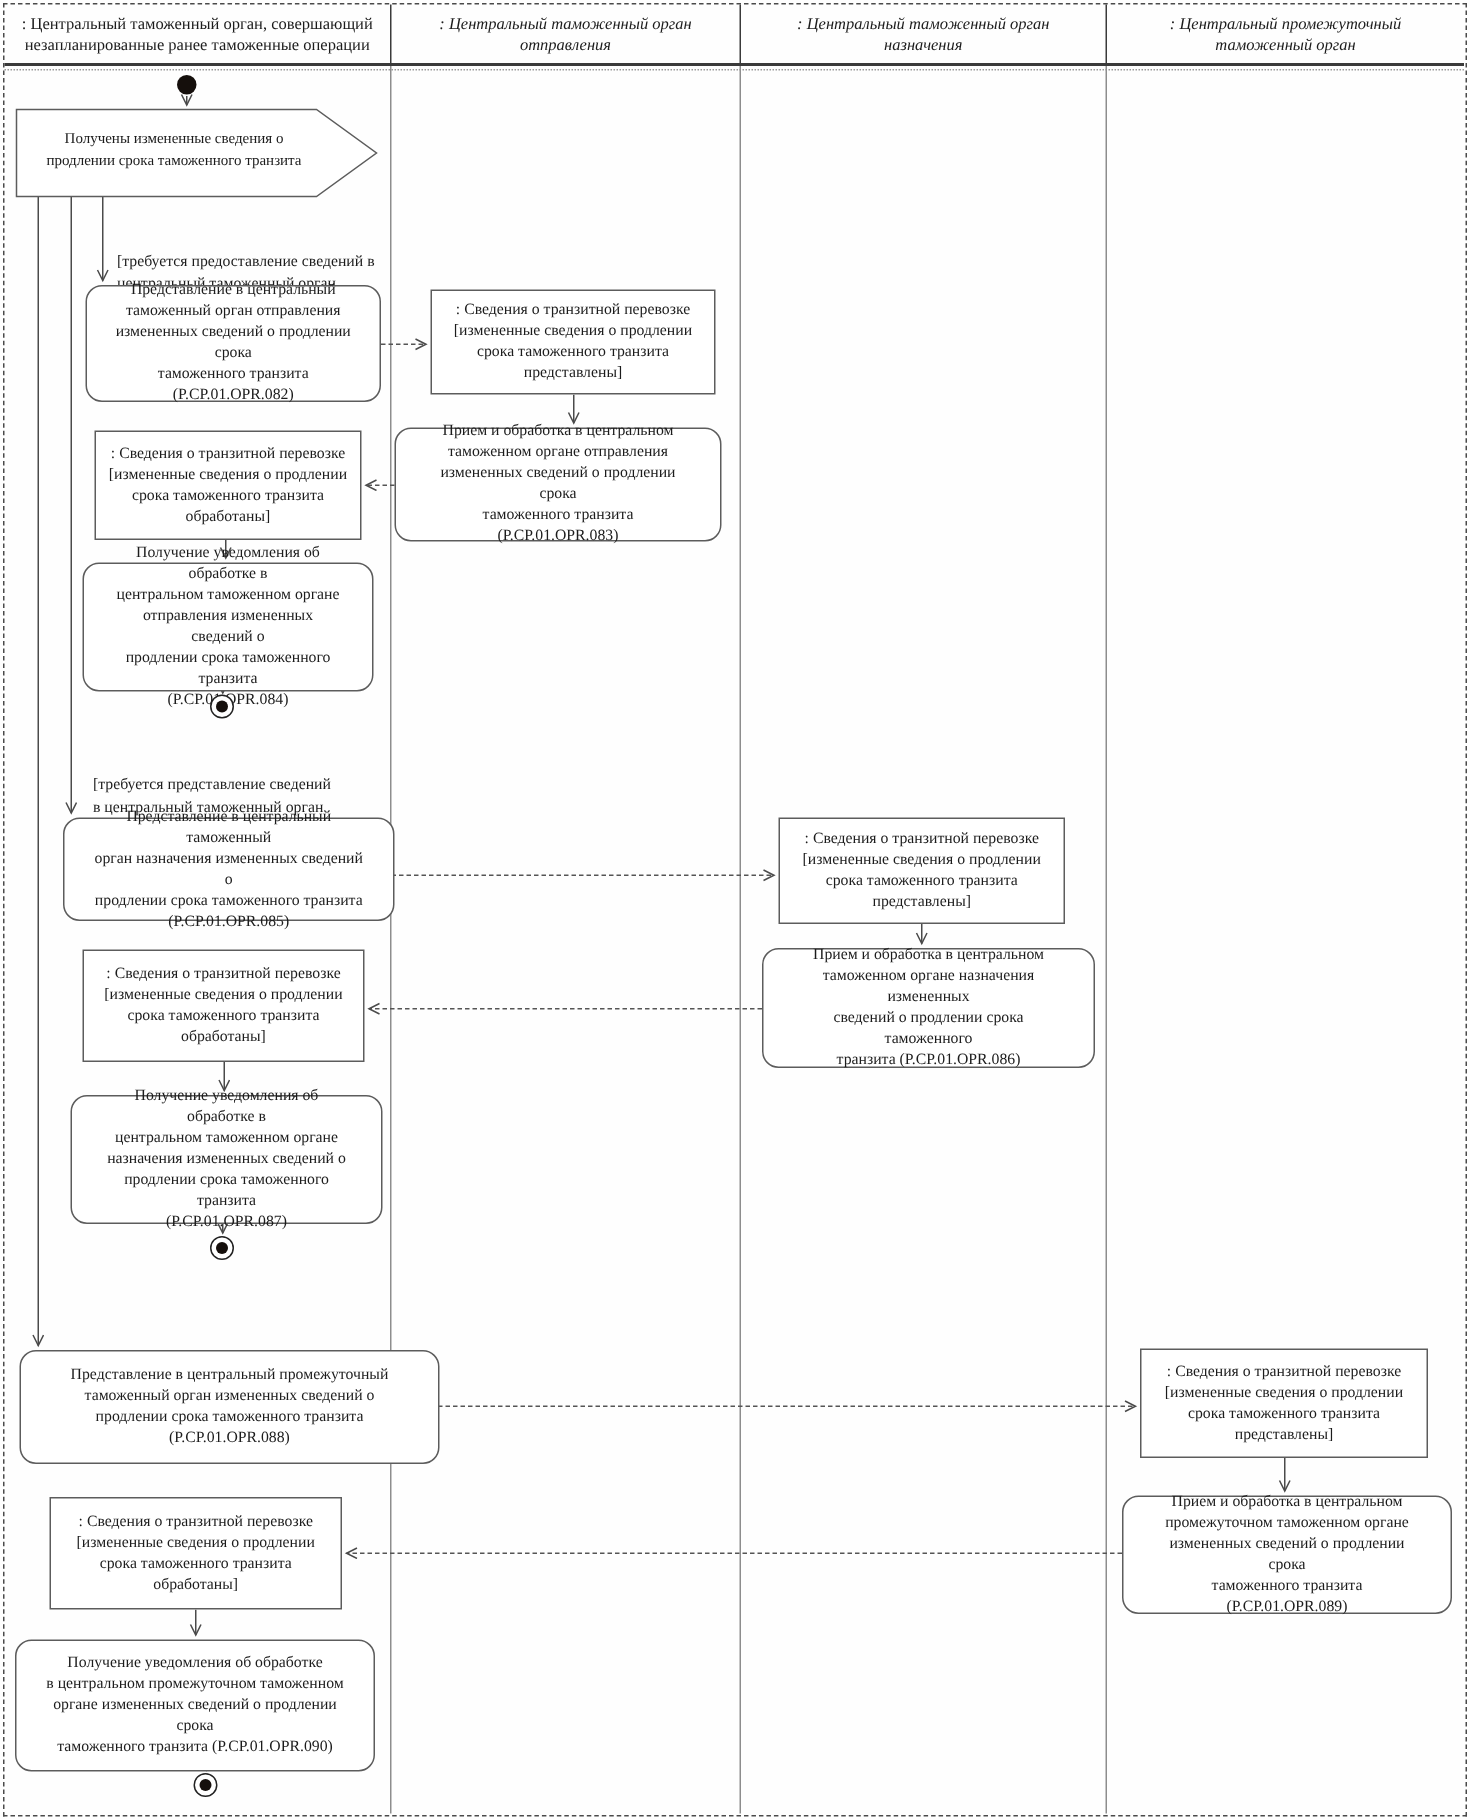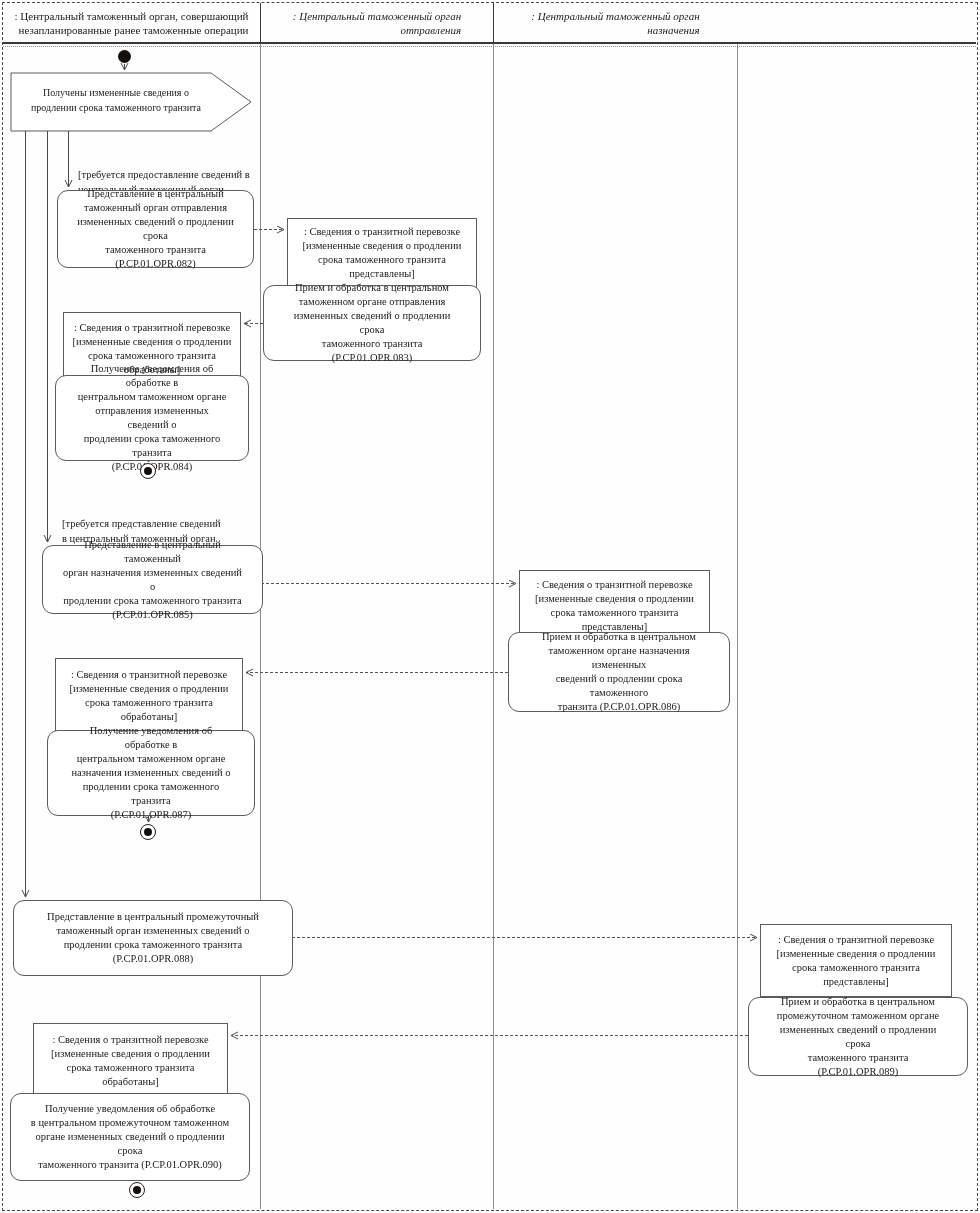--- a/index.html
+++ b/index.html
@@ -1,30 +1,30 @@
 <!DOCTYPE html>
 <html><head>
 <meta charset="utf-8">
 <style>
   html,body{margin:0;padding:0;background:#fff;}
   #canvas{position:relative;width:980px;height:1213px;background:#fefefe;
           font-family:"Liberation Serif","DejaVu Serif",serif;color:#1c1c1c;overflow:hidden;}
   .frame{position:absolute;left:2px;top:2px;width:974px;height:1207px;border:1px dashed #4a4a4a;}
   .hdr-row{position:absolute;left:3px;top:3px;width:973px;height:39px;display:flex;border-bottom:2px solid #3a3a3a;}
-  .hdr-cell{display:flex;align-items:center;justify-content:center;text-align:right;
+  .hdr-cell{display:flex;align-items:center;justify-content:center;text-align:center;
             font-size:11px;line-height:14px;white-space:pre-line;box-sizing:border-box;}
   .hdr-cell + .hdr-cell{border-left:1px solid #3a3a3a;font-style:italic;}
   .dotline{position:absolute;left:3px;top:46px;width:973px;height:0;border-top:1px dotted #9a9a9a;}
   .lane-div{position:absolute;top:44px;height:1165px;width:0;border-left:1px solid #8d8d8d;}
   .activity{position:absolute;border:1px solid #5c5c5c;border-radius:11px;background:#fff;
             display:flex;align-items:center;justify-content:center;text-align:center;
             font-size:10.5px;line-height:14px;white-space:pre-line;padding:2px 19px;box-sizing:border-box;z-index:2;}
   .objnode{position:absolute;border:1px solid #5c5c5c;background:#fff;
            display:flex;align-items:center;justify-content:center;text-align:center;
-           font-size:10.5px;line-height:14px;white-space:pre-line;padding:2px 4px;box-sizing:border-box;z-index:2;margin-top:25px;}
+           font-size:10.5px;line-height:14px;white-space:pre-line;padding:2px 4px;box-sizing:border-box;z-index:2;}
   .guard{position:absolute;font-size:10.5px;line-height:15px;white-space:pre-line;z-index:2;margin-top:27px;}
   .startnode{position:absolute;left:118px;top:50px;width:13px;height:13px;border-radius:50%;background:#150f0c;z-index:2;}
   .finalnode{position:absolute;width:14px;height:14px;border:1px solid #222;border-radius:50%;
              display:flex;align-items:center;justify-content:center;background:#fff;z-index:2;}
   .finalnode::after{content:"";width:8px;height:8px;border-radius:50%;background:#150f0c;}
   .pentagon{position:absolute;left:10px;top:72px;width:242px;height:60px;z-index:2;}
   .pentagon-label{position:absolute;left:14px;top:85px;width:204px;text-align:center;
                   font-size:10px;line-height:15px;white-space:pre-line;z-index:3;}
   #flows{position:absolute;left:0;top:0;width:980px;height:1213px;z-index:1;pointer-events:none;}
 </style>
@@ -35,20 +35,22 @@
 
   <div class="frame"></div>
 
   <div class="hdr-row">
     <div class="hdr-cell" style="width:257px">: Центральный таможенный орган, совершающий
 незапланированные ранее таможенные операции</div>
     <div class="hdr-cell" style="width:233px">: Центральный таможенный орган
 отправления</div>
     <div class="hdr-cell" style="width:244px">: Центральный таможенный орган
 назначения</div>
+    <div class="hdr-cell" style="width:239px">: Центральный промежуточный
+таможенный орган</div>
   </div>
   <div class="dotline"></div>
 
   <div class="lane-div" style="left:260px"></div>
   <div class="lane-div" style="left:493px"></div>
   <div class="lane-div" style="left:737px"></div>
 
   <svg id="flows" viewBox="0 0 980 1213">
     <defs>
       <marker id="arr" markerWidth="10" markerHeight="10" refX="7.5" refY="4" orient="auto" markerUnits="userSpaceOnUse">

